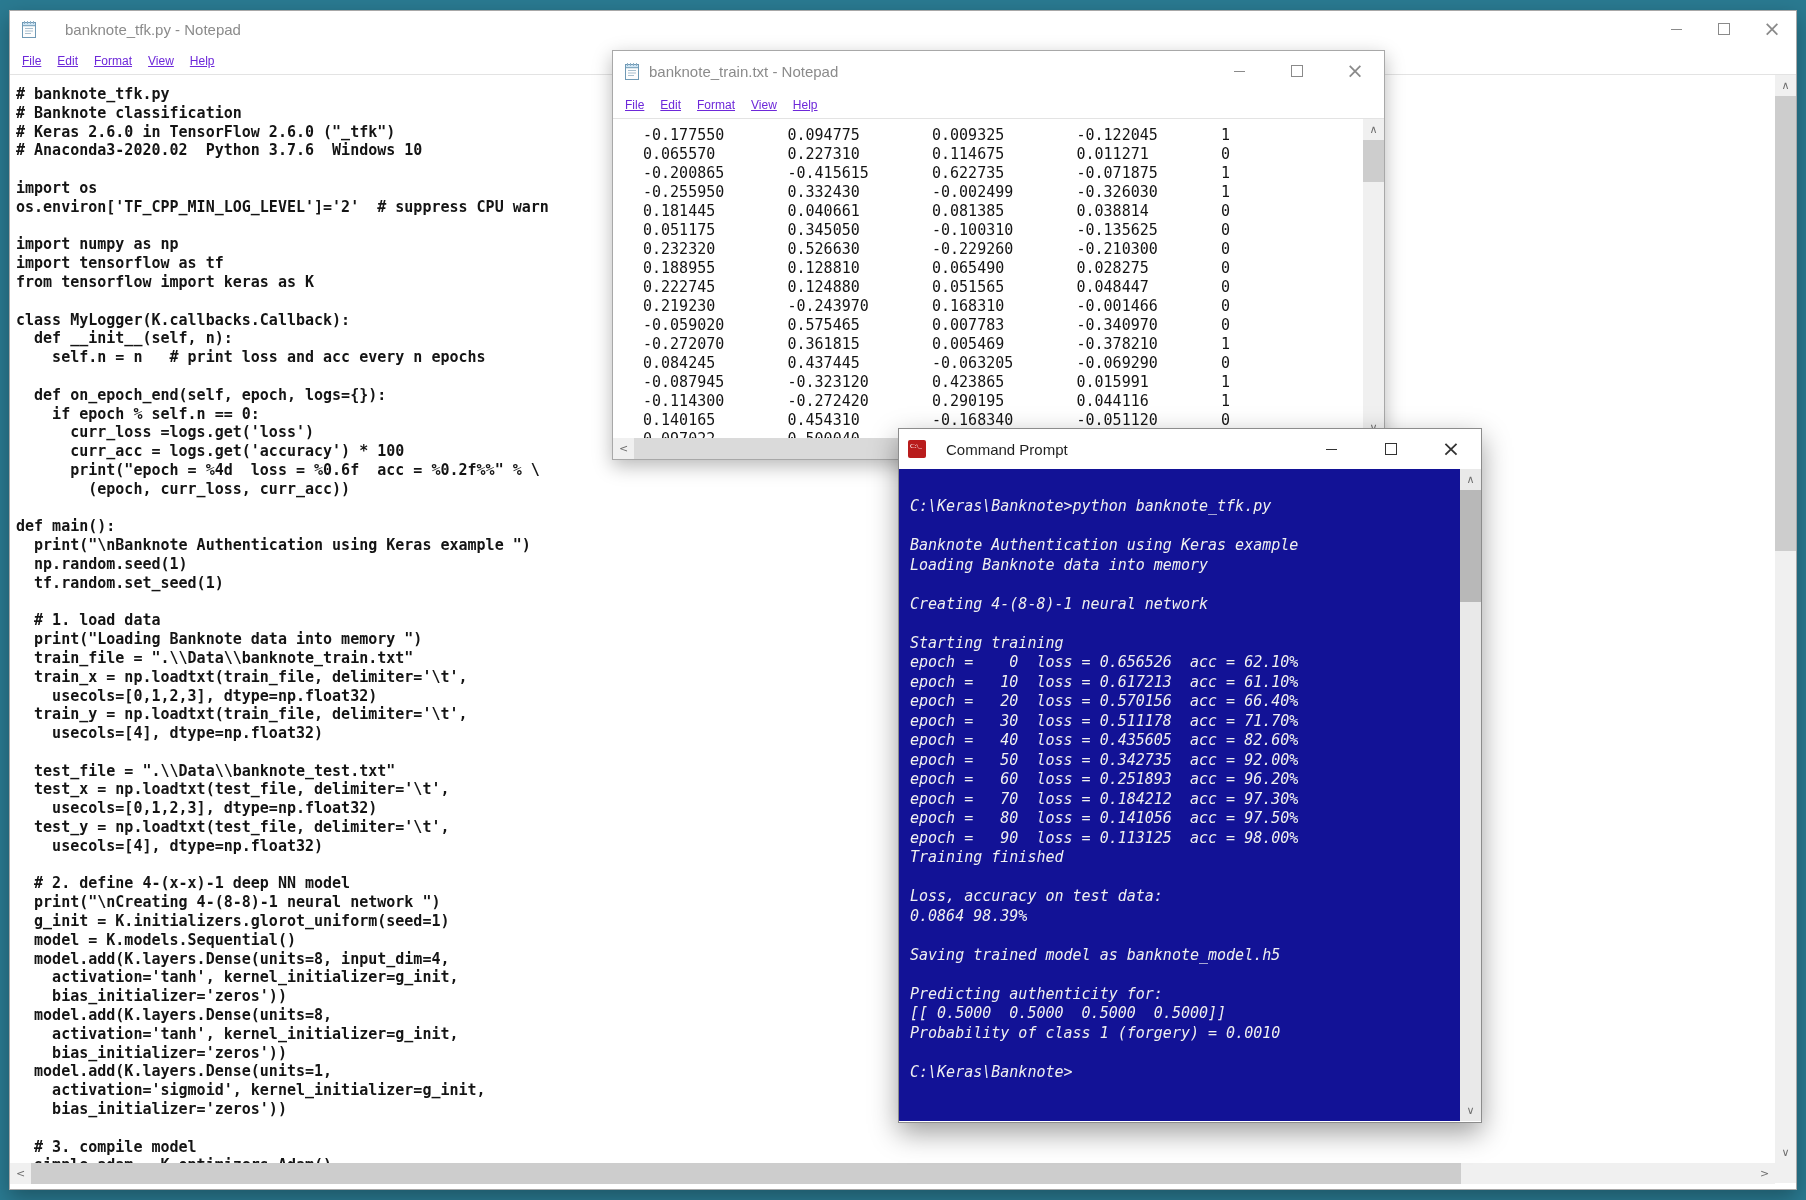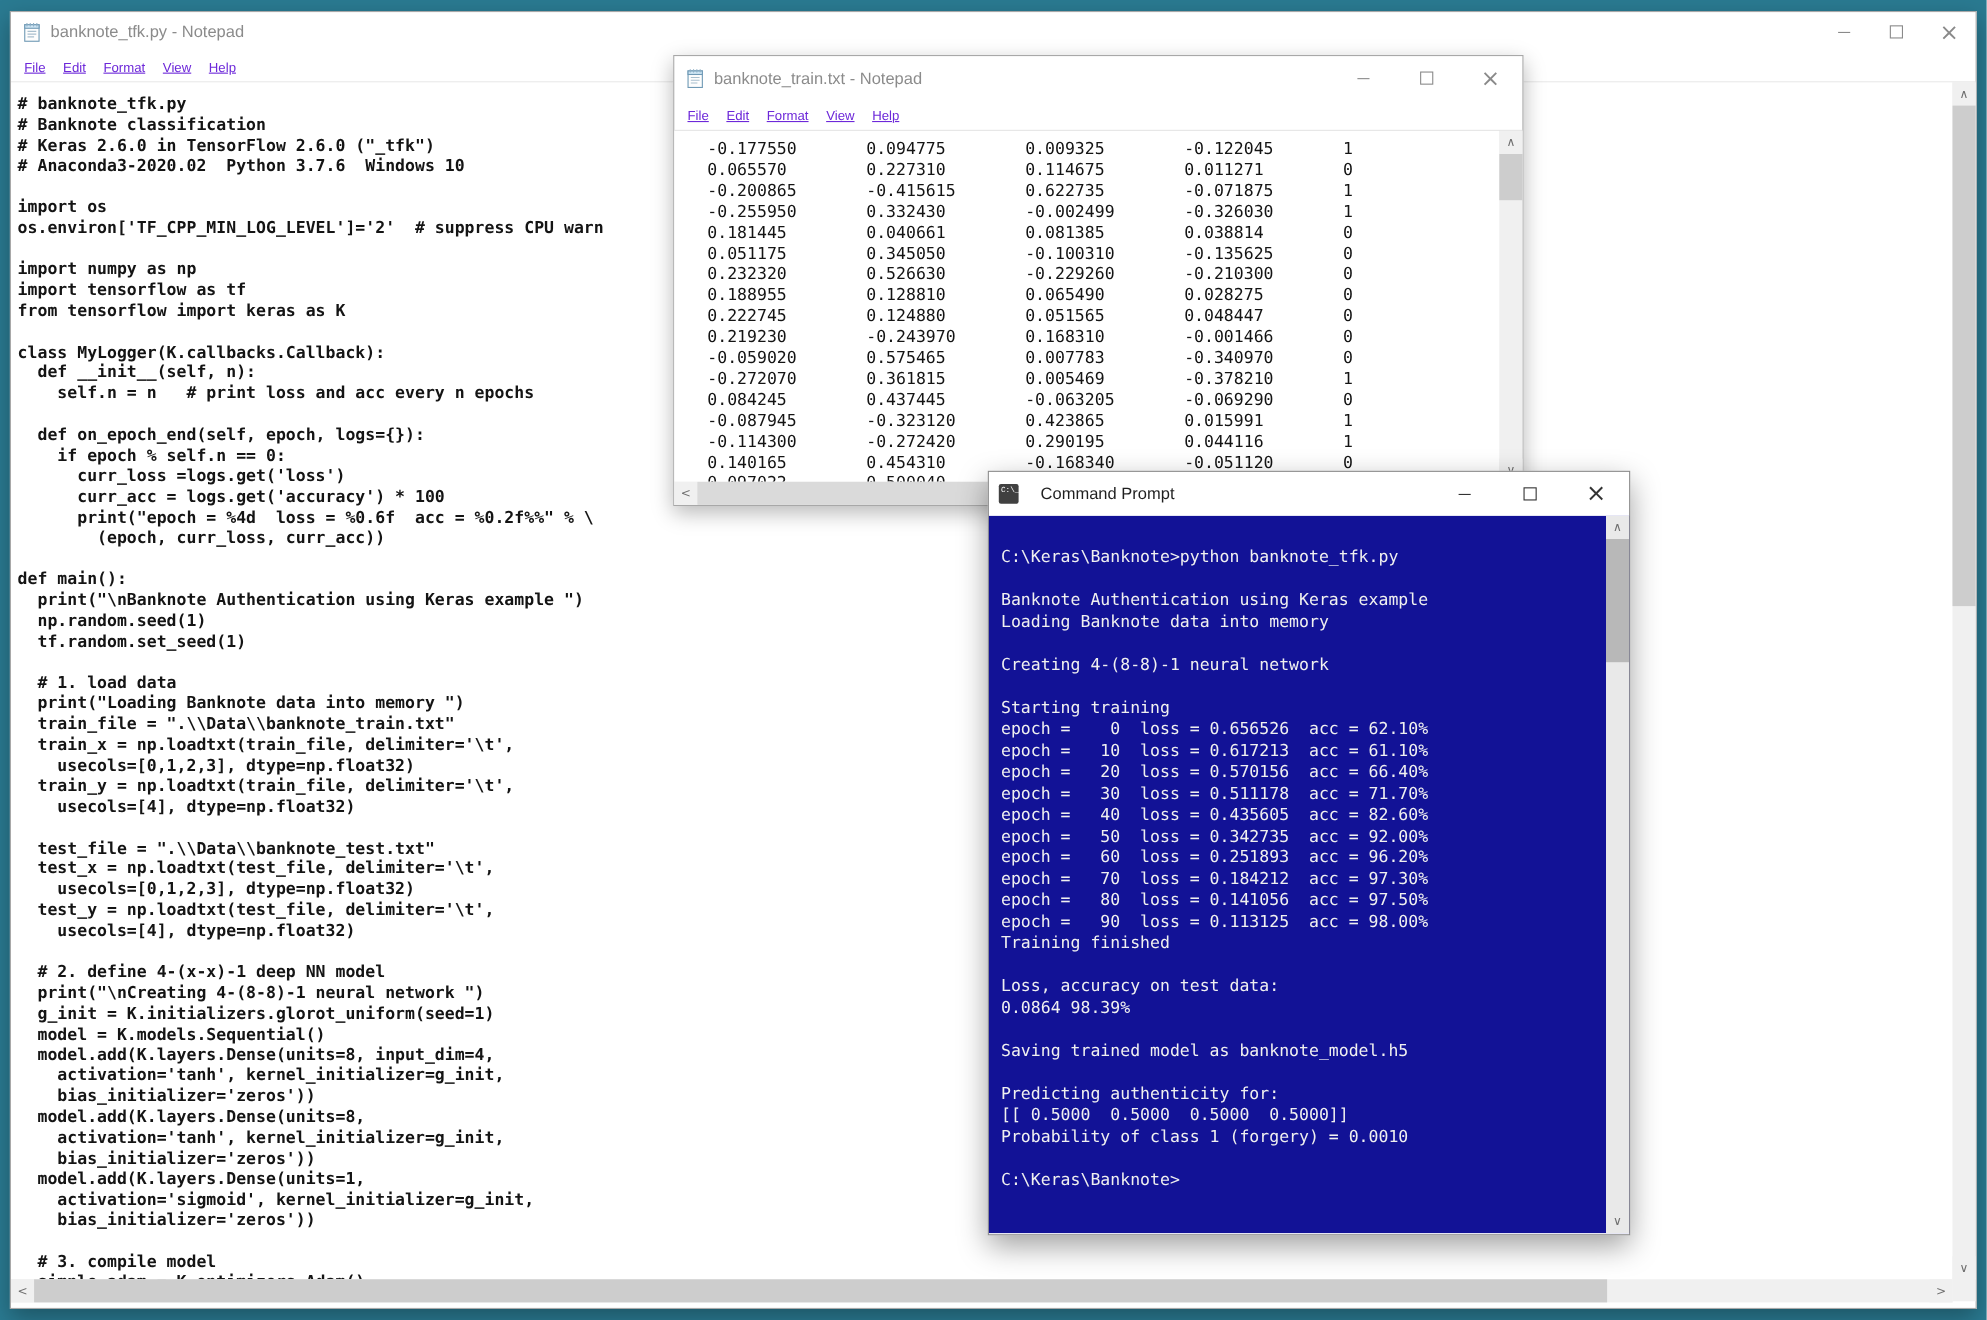--- a/index.html
+++ b/index.html
@@ -35,33 +35,33 @@
   .sb-track{position:relative;flex:1;}
   .sb-thumb{position:absolute;background:#cdcdcd;}
   .sb-v .sb-thumb{left:0;width:21px;}
   .sb-h .sb-thumb{top:0;height:21px;}
   .corner{position:absolute;width:21px;height:21px;background:#f0f0f0;right:0;bottom:7px;}
   
   .np-icon{width:20px;height:20px;flex:0 0 20px;}
   
   .cmdwin{border:1px solid #8c8c8c;box-shadow:0 10px 26px rgba(0,0,0,.38);}
   .cmd-body{position:absolute;left:0;right:0;overflow:hidden;}
-  .cmd-pre{color:#f0f0f0;font-size:15px;line-height:19.5px;padding:28px 0 0 11px;}
-  .cmd-icon{width:18px;height:18px;background:#404040;border-radius:2px;color:#fff;
-    font-size:7px;font-family:Liberation Mono, monospace;display:flex;align-items:flex-start;
+  .cmd-pre{color:#f0f0f0;font-size:15px;line-height:19.5px;padding:28px 0 0 11px;font-style:italic;}
+  .cmd-icon{width:18px;height:18px;background:#b91c1c;border-radius:2px;color:#fff;
+    font-size:7px;font-family:Liberation Serif, serif;display:flex;align-items:flex-start;
     justify-content:flex-start;padding:2px 0 0 2px;box-sizing:border-box;}
   .cmd-title{font-size:15px;color:#1f1f1f;margin-left:20px;}
   .shadow-md{box-shadow:0 8px 20px rgba(0,0,0,.30);}
   .shadow-lg{box-shadow:0 6px 18px rgba(0,0,0,.28);}
 </style>
 </head>
 <body>
 
 <div class="window shadow-md" style="left:9px;top:10px;width:1788px;height:1180px;z-index:1;">
-  <div class="titlebar" style="height:36px;">
+  <div class="titlebar" style="height:36px;gap:19px;">
     <svg class="np-icon" viewBox="0 0 20 20">
       <rect x="3.5" y="3.5" width="13" height="15" fill="#fdfdfd" stroke="#6f99b5"></rect>
       <rect x="3.5" y="3.5" width="13" height="3.2" fill="#cfe6f5" stroke="#6f99b5"></rect>
       <path d="M6 9.5h8M6 12h8M6 14.5h6" stroke="#a9bfce" stroke-width="1" fill="none"></path>
       <path d="M5.5 2v3M8.5 2v3M11.5 2v3M14.5 2v3" stroke="#8fb0c6" stroke-width="1"></path>
     </svg>
     <span class="title-text">banknote_tfk.py - Notepad</span>
     <div class="controls">
       <span class="ctl">
           <span class="glyph-min"></span>

